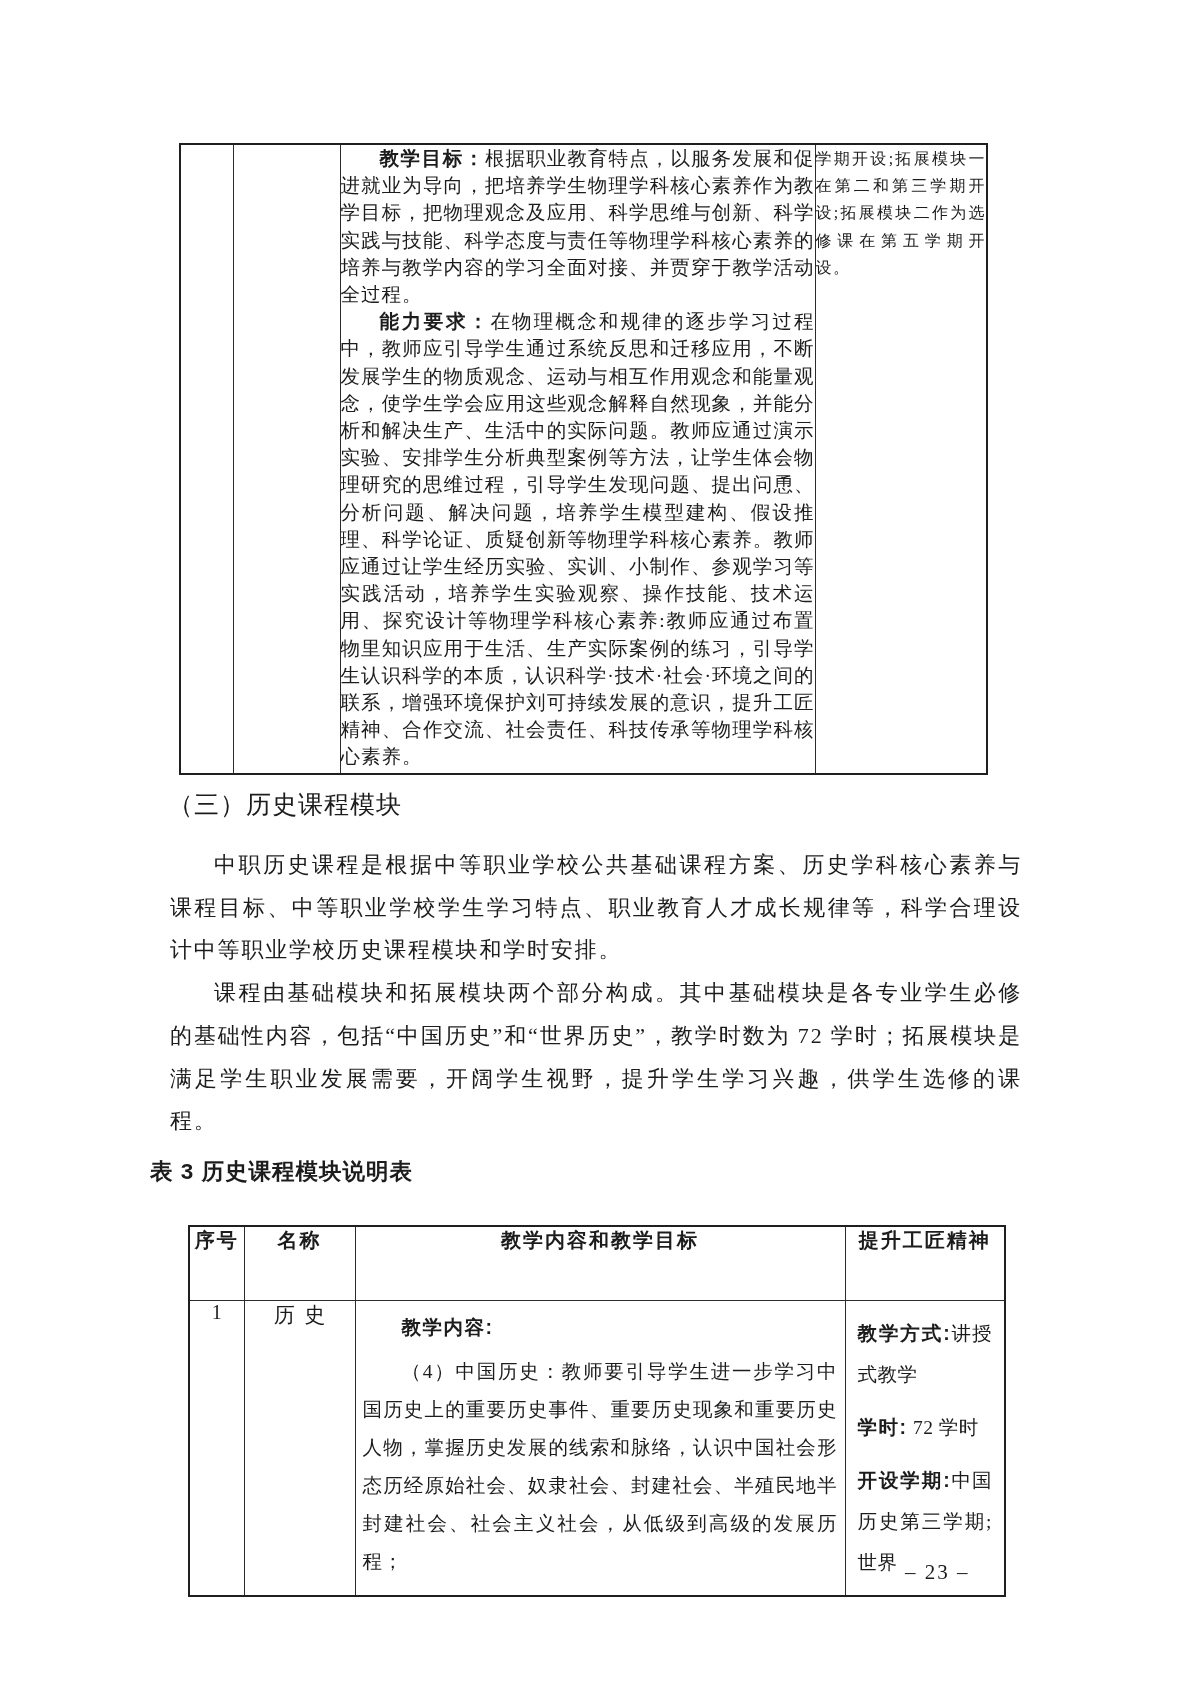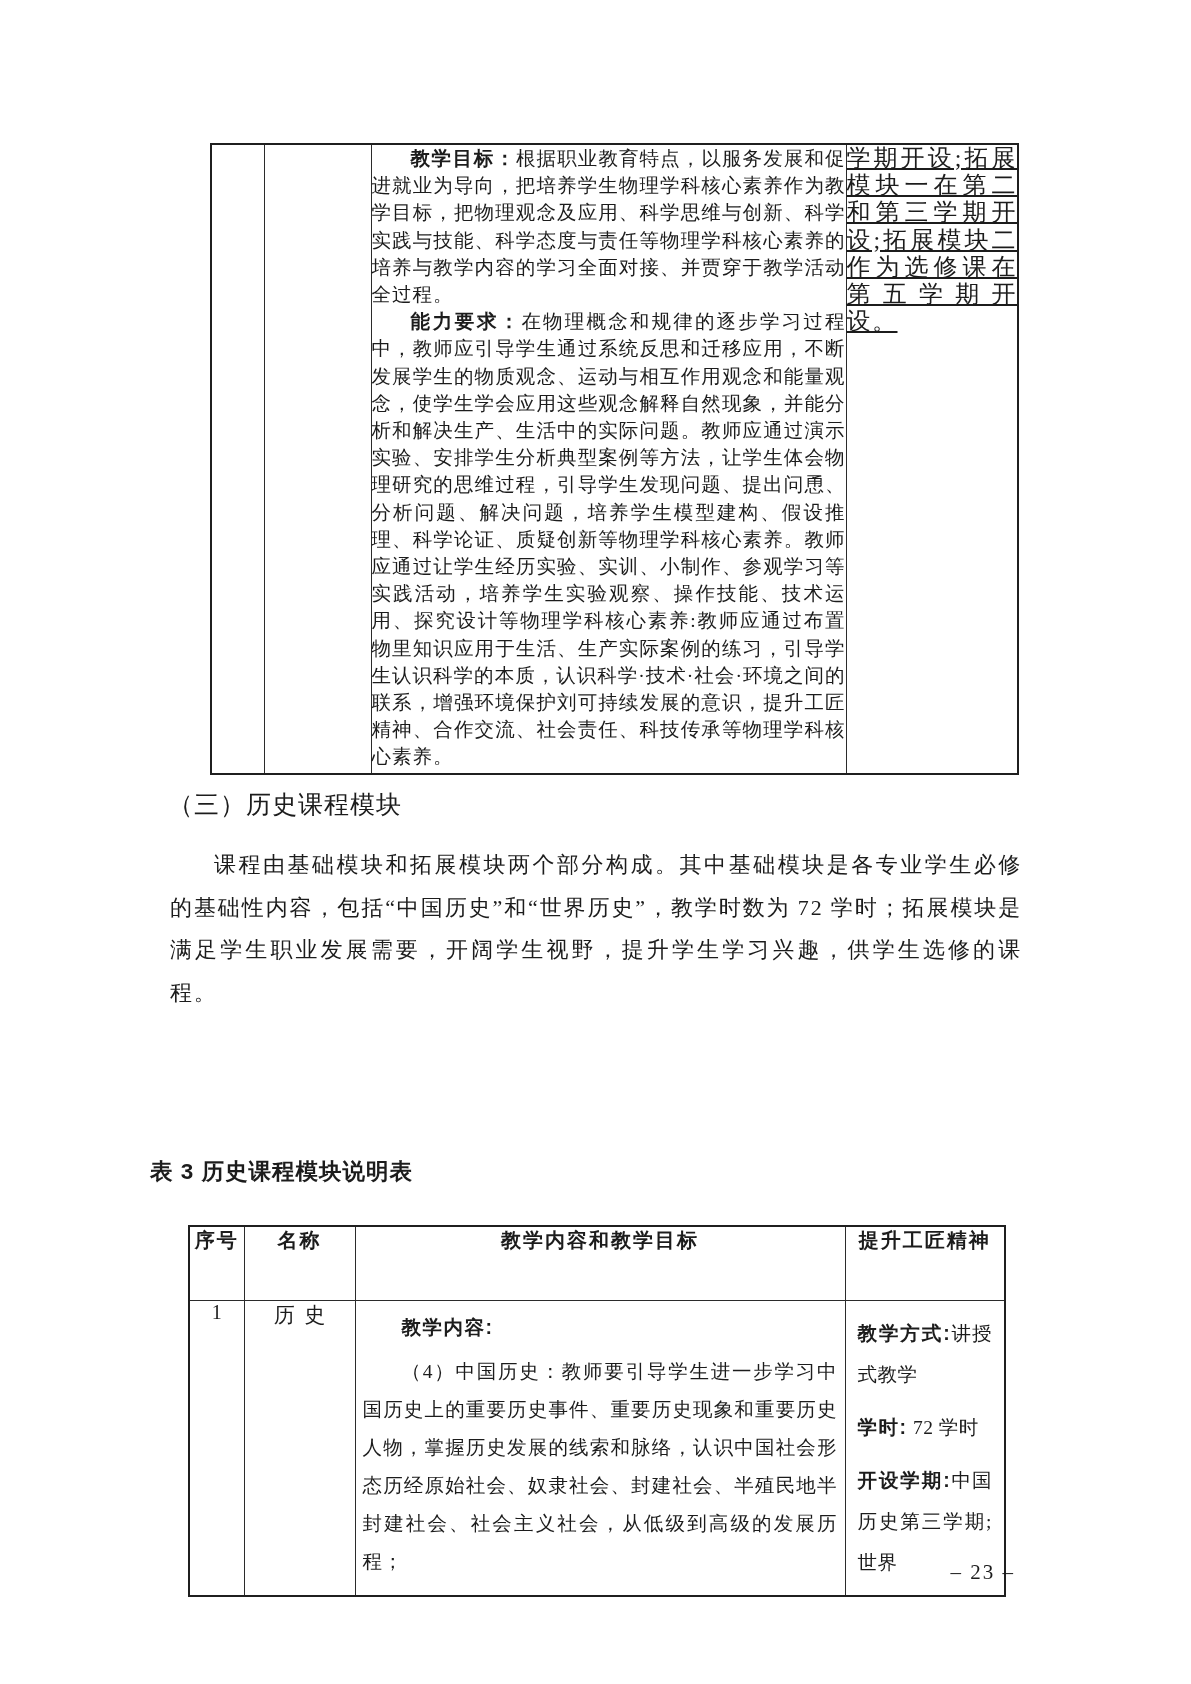--- a/index.html
+++ b/index.html
@@ -19,39 +19,39 @@
     background:#fff;
   }
   table.doc-table td,table.doc-table th{
     border:1.5px solid #2b2b2b;
     vertical-align:top;
     padding:0;
   }
   table.doc-table{border:2.5px solid #1f1f1f;}
 
   
-  .top-table{left:210px;top:143px;width:807px;height:632px;}
+  .top-table{left:179px;top:143px;width:807px;height:632px;}
   .top-table .col-seq{width:53px;}
   .top-table .col-name{width:107px;}
   .top-table .col-content{width:475px;}
   .top-table .col-req{width:172px;}
   .cell-content{
     padding:3px 12px 0 12px;
     font-size:19.5px;line-height:27.2px;
     text-align:justify;letter-spacing:1px;
   }
   .cell-content p{margin:0;text-indent:2em;}
   .lead-label{
     font-family:"Liberation Sans","DejaVu Sans",sans-serif;
     font-weight:bold;letter-spacing:1.5px;
   }
   .cell-req{
     padding:4px 8px 0 9px;
-    font-size:24px;line-height:27.2px;
-    text-align:justify;letter-spacing:1.5px;text-decoration:underline;
+    font-size:16px;line-height:27.2px;
+    text-align:justify;letter-spacing:1.5px;
   }
   .cell-req p{margin:0;text-indent:0;}
 
   
   .section-heading{
     position:absolute;left:168px;top:788px;
     font-family:"Liberation Sans","DejaVu Sans",sans-serif;
     font-weight:normal;font-size:25px;letter-spacing:1px;
   }
   .body-text{
@@ -104,21 +104,21 @@
     font-size:19.5px;line-height:41px;
     text-align:justify;letter-spacing:0.5px;
     overflow:hidden;
   }
   .cell-hist-req p{margin:12px;text-indent:0;}
   .clip-box{height:100%;overflow:hidden;}
 
   
   .page-number{
     position:absolute;left:905px;top:1560px;width:110px;
-    font-size:21px;letter-spacing:2px;text-align:right;
+    font-size:21px;letter-spacing:2px;text-align:left;
   }
 </style>
 </head>
 <body>
 
 <div class="page">
 
   <table class="doc-table top-table">
     <colgroup>
       <col class="col-seq">
@@ -137,20 +137,21 @@
       <td class="cell-req">
         <p>学期开设;拓展模块一在第二和第三学期开设;拓展模块二作为选修课在第五学期开设。</p>
       </td>
     </tr>
   </tbody>
     </table>
 
   <div class="section-heading">（三）历史课程模块</div>
 
   <div class="body-text">
+    <p>中职历史课程是根据中等职业学校公共基础课程方案、历史学科核心素养与课程目标、中等职业学校学生学习特点、职业教育人才成长规律等，科学合理设计中等职业学校历史课程模块和学时安排。</p>
     <p>课程由基础模块和拓展模块两个部分构成。其中基础模块是各专业学生必修的基础性内容，包括“中国历史”和“世界历史”，教学时数为 72 学时；拓展模块是满足学生职业发展需要，开阔学生视野，提升学生学习兴趣，供学生选修的课程。</p>
   </div>
 
   <div class="table-title">表 3 历史课程模块说明表</div>
 
   <table class="doc-table history-table">
     <colgroup>
       <col class="col-seq">
         <col class="col-name">
         <col class="col-content">

